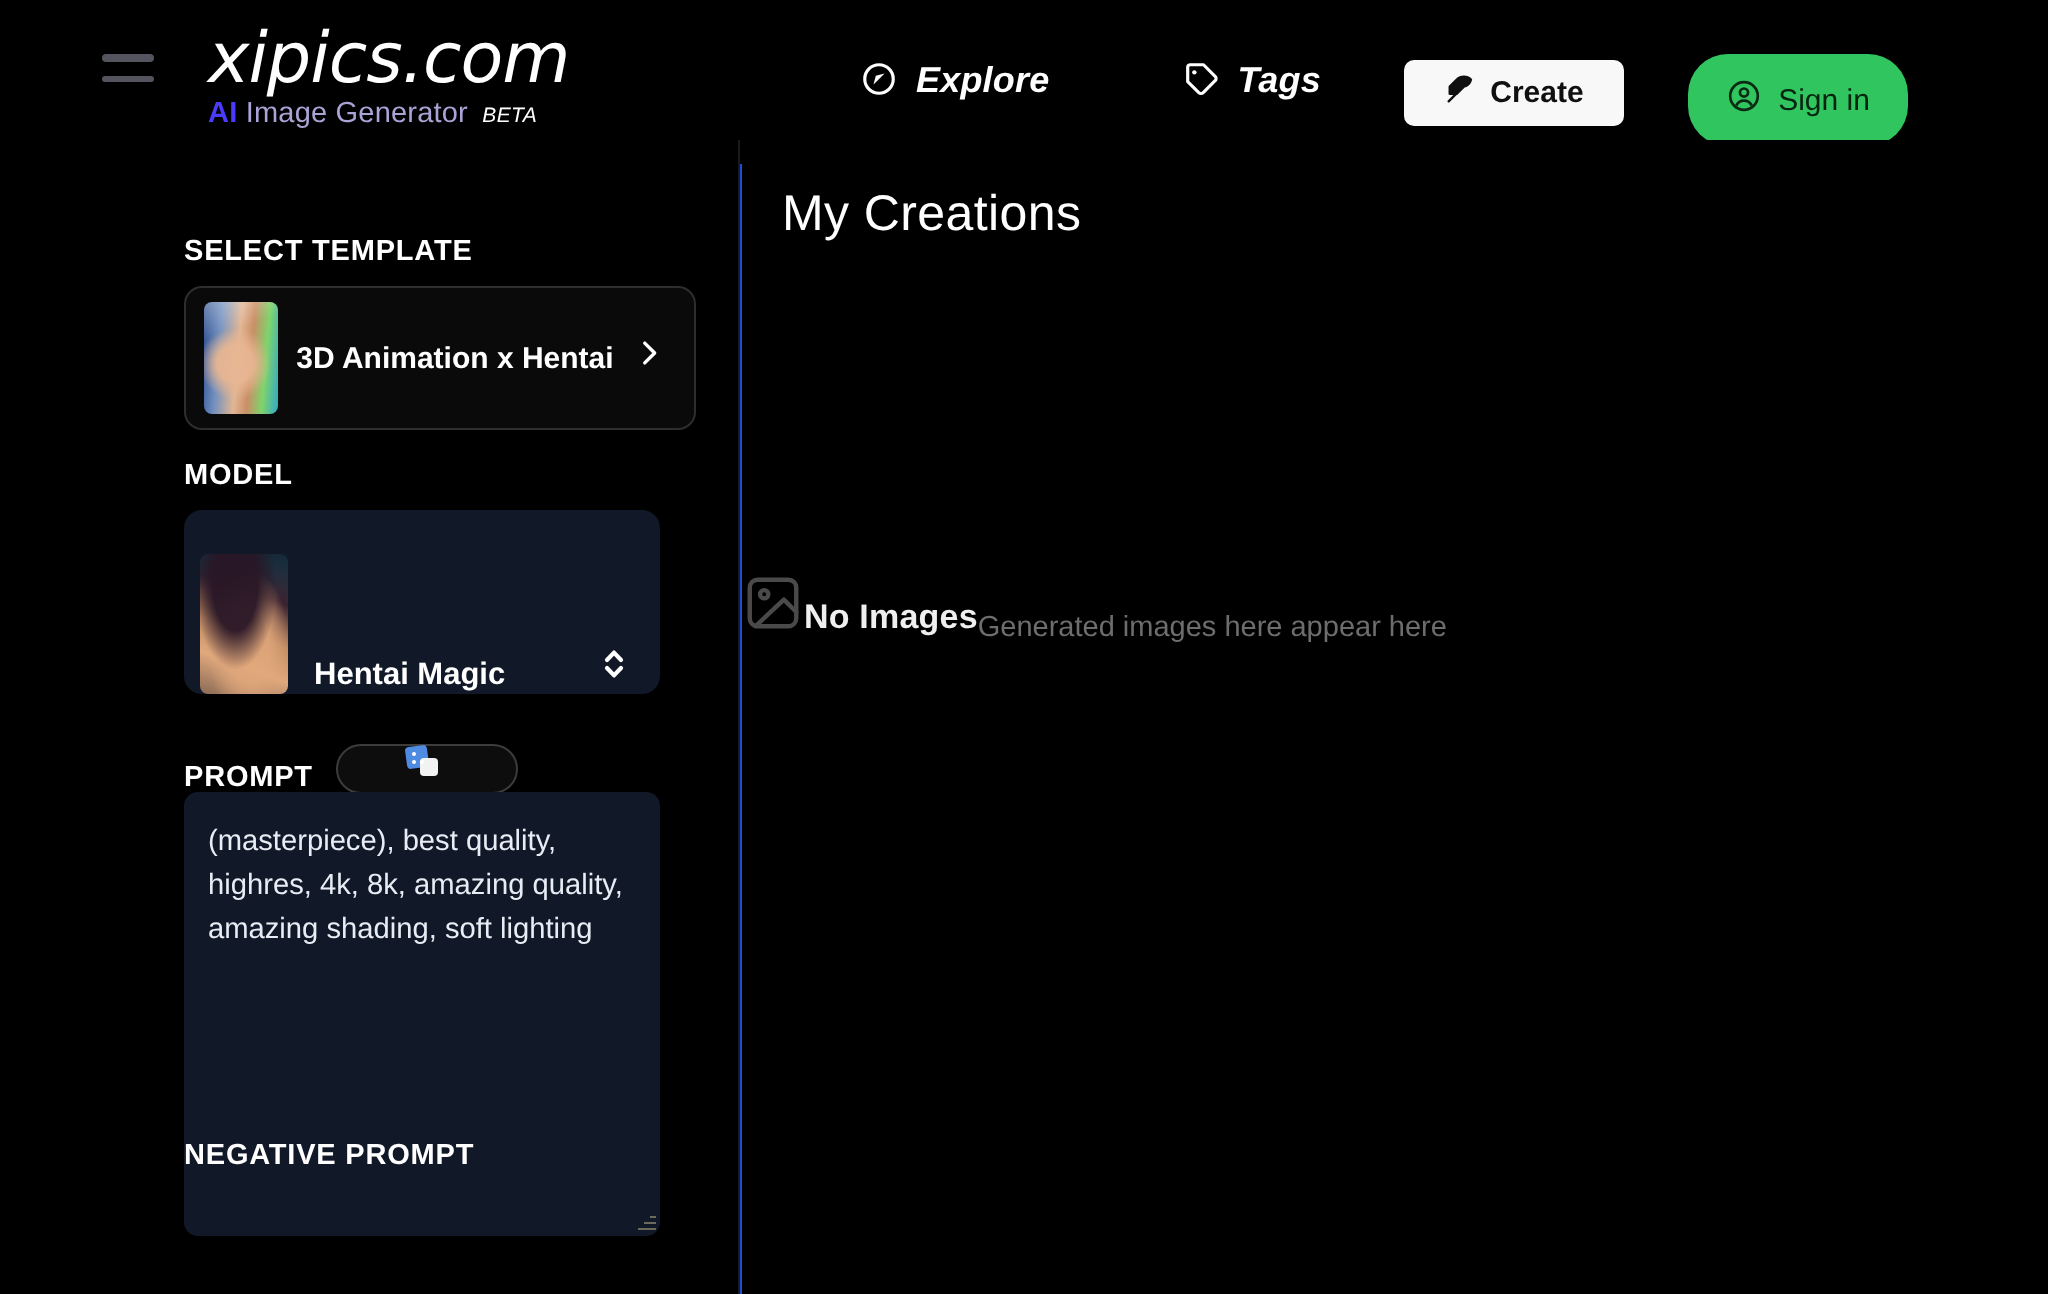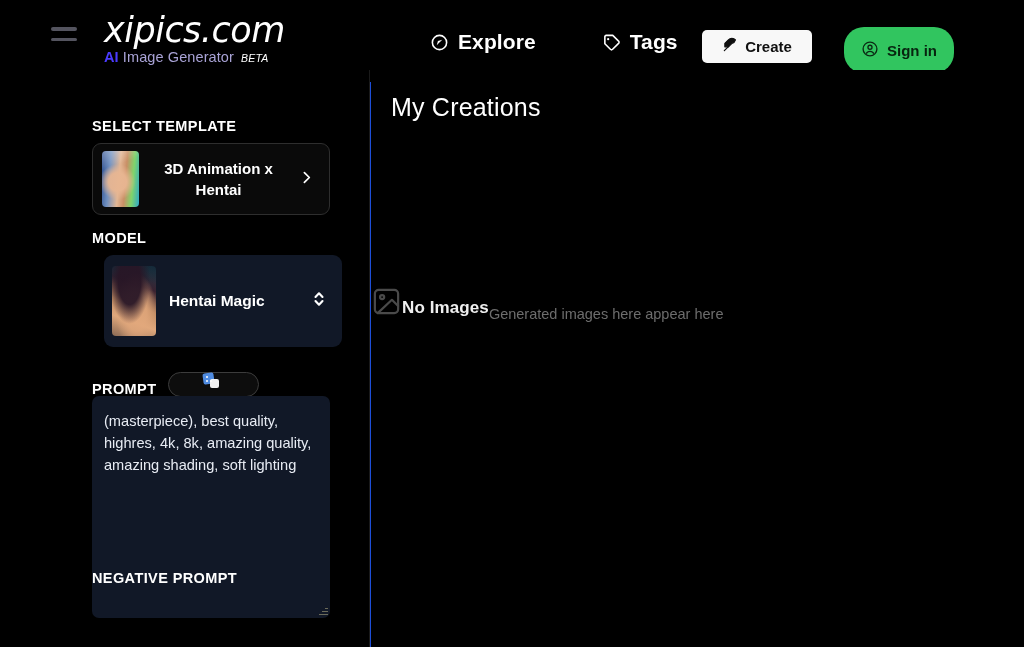--- a/index.html
+++ b/index.html
@@ -40,56 +40,56 @@
   }
   .brand-ai { color: #4b3bff; font-weight: 700; }
   .brand-ig { color: #a9a3d6; font-weight: 400; }
   .brand-beta {
     color: #ffffff; font-weight: 400; font-style: italic;
     font-size: 10.5px; letter-spacing: 0.2px; margin-left: 3px;
   }
 
   .nav { position: absolute; top: 30px; left: 430px; display: flex; gap: 66px; }
   .nav-item {
-    display: flex; align-items: center; gap: 9px;
-    color: #ffffff; font-size: 21px; font-weight: 600;
-    cursor: pointer; letter-spacing: 0.1px;
+    display: flex; align-items: flex-start; gap: 9px;
+    color: #ffffff; font-size: 18px; font-weight: 600;
+    cursor: pointer; letter-spacing: 0.1px; font-style: italic;
   }
   .nav-item svg { display: block; }
 
   .btn-create {
     position: absolute; top: 30px; left: 702px;
     width: 110px; height: 33px; border-radius: 5px;
     background: #f8f8f8; color: #101010;
     display: flex; align-items: center; justify-content: center; gap: 7px;
     font-size: 15px; font-weight: 600; cursor: pointer;
   }
   .btn-signin {
     position: absolute; top: 27px; left: 844px;
     width: 110px; height: 46px; border-radius: 20px;
     background: #31c55f; color: #07240f;
     display: flex; align-items: center; justify-content: center; gap: 8px;
-    font-size: 15px; font-weight: 700; cursor: pointer;
+    font-size: 15px; font-weight: 400; cursor: pointer;
   }
 
   
   .sidebar {
     position: absolute; top: 70px; left: 0; width: 370px; height: 577px;
     background: #000; border-right: 1px solid #1a1a1a;
     padding: 0; overflow: hidden;
   }
   .section-label {
     position: absolute; left: 92px;
     font-size: 14.5px; font-weight: 700; color: #ffffff;
     letter-spacing: 0.4px;
   }
 
   .card-template {
     position: absolute; left: 92px; top: 73px;
-    width: 238px; height: 72px;
+    width: 256px; height: 72px;
     background: #0a0a0a; border: 1px solid #2e2e2e; border-radius: 9px;
     display: flex; align-items: center; cursor: pointer;
   }
   .thumb {
     width: 37px; height: 56px; border-radius: 4px; margin-left: 9px;
     flex: none; overflow: hidden; position: relative;
   }
   .thumb-a {
     background:
       linear-gradient(160deg, rgba(255,255,255,0.35) 0%, rgba(255,255,255,0) 28%),
@@ -111,24 +111,24 @@
       radial-gradient(ellipse at 55% 65%, rgba(226,168,124,0.8) 0 30%, rgba(226,168,124,0) 60%);
   }
   .card-template-label {
     flex: 1; text-align: center; color: #ffffff;
     font-size: 15px; font-weight: 600; line-height: 21px;
     padding: 0 6px;
   }
   .chev-right { margin-right: 14px; color: #ffffff; flex: none; }
 
   .card-model {
-    position: absolute; left: 104px; top: 185px;
+    position: absolute; left: 92px; top: 185px;
     width: 238px; height: 92px;
     background: #111827; border-radius: 9px;
-    display: flex; align-items: center; cursor: pointer;
+    display: flex; align-items: flex-end; cursor: pointer;
   }
   .card-model .thumb { width: 44px; height: 70px; margin-left: 8px; }
   .card-model-label {
     flex: 1; color: #ffffff; font-size: 15.5px; font-weight: 600;
     padding-left: 13px;
   }
   .chev-updown { margin-right: 16px; color: #ffffff; flex: none; }
 
   .prompt-head {
     position: absolute; left: 92px; top: 302px;

